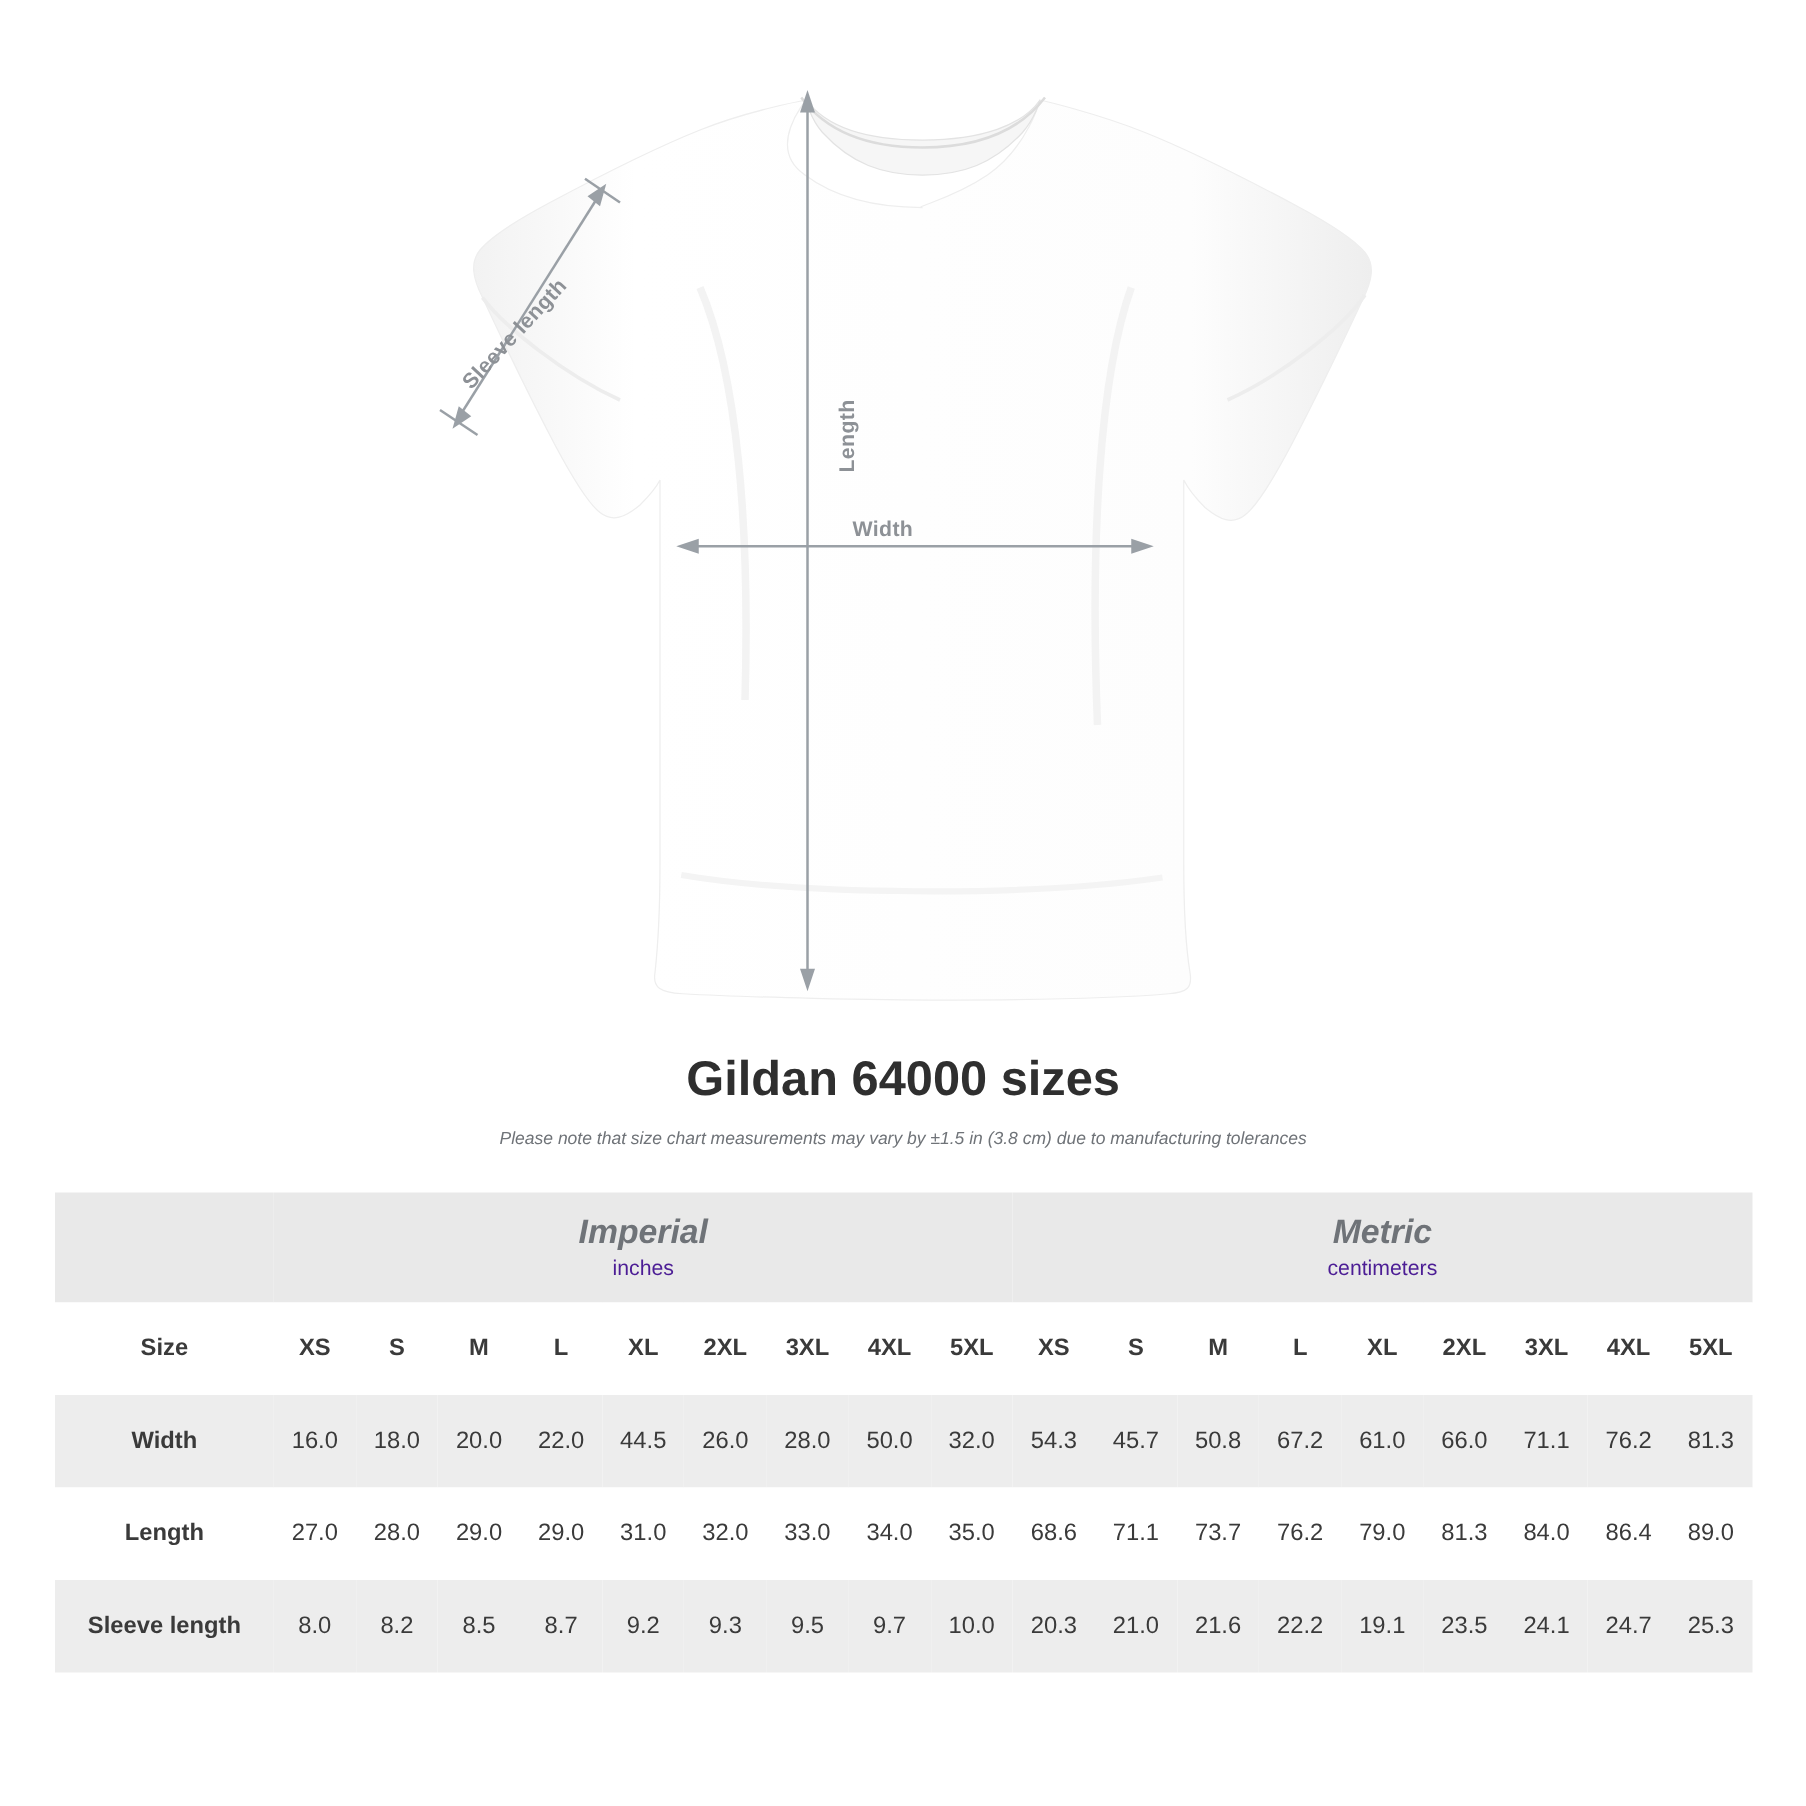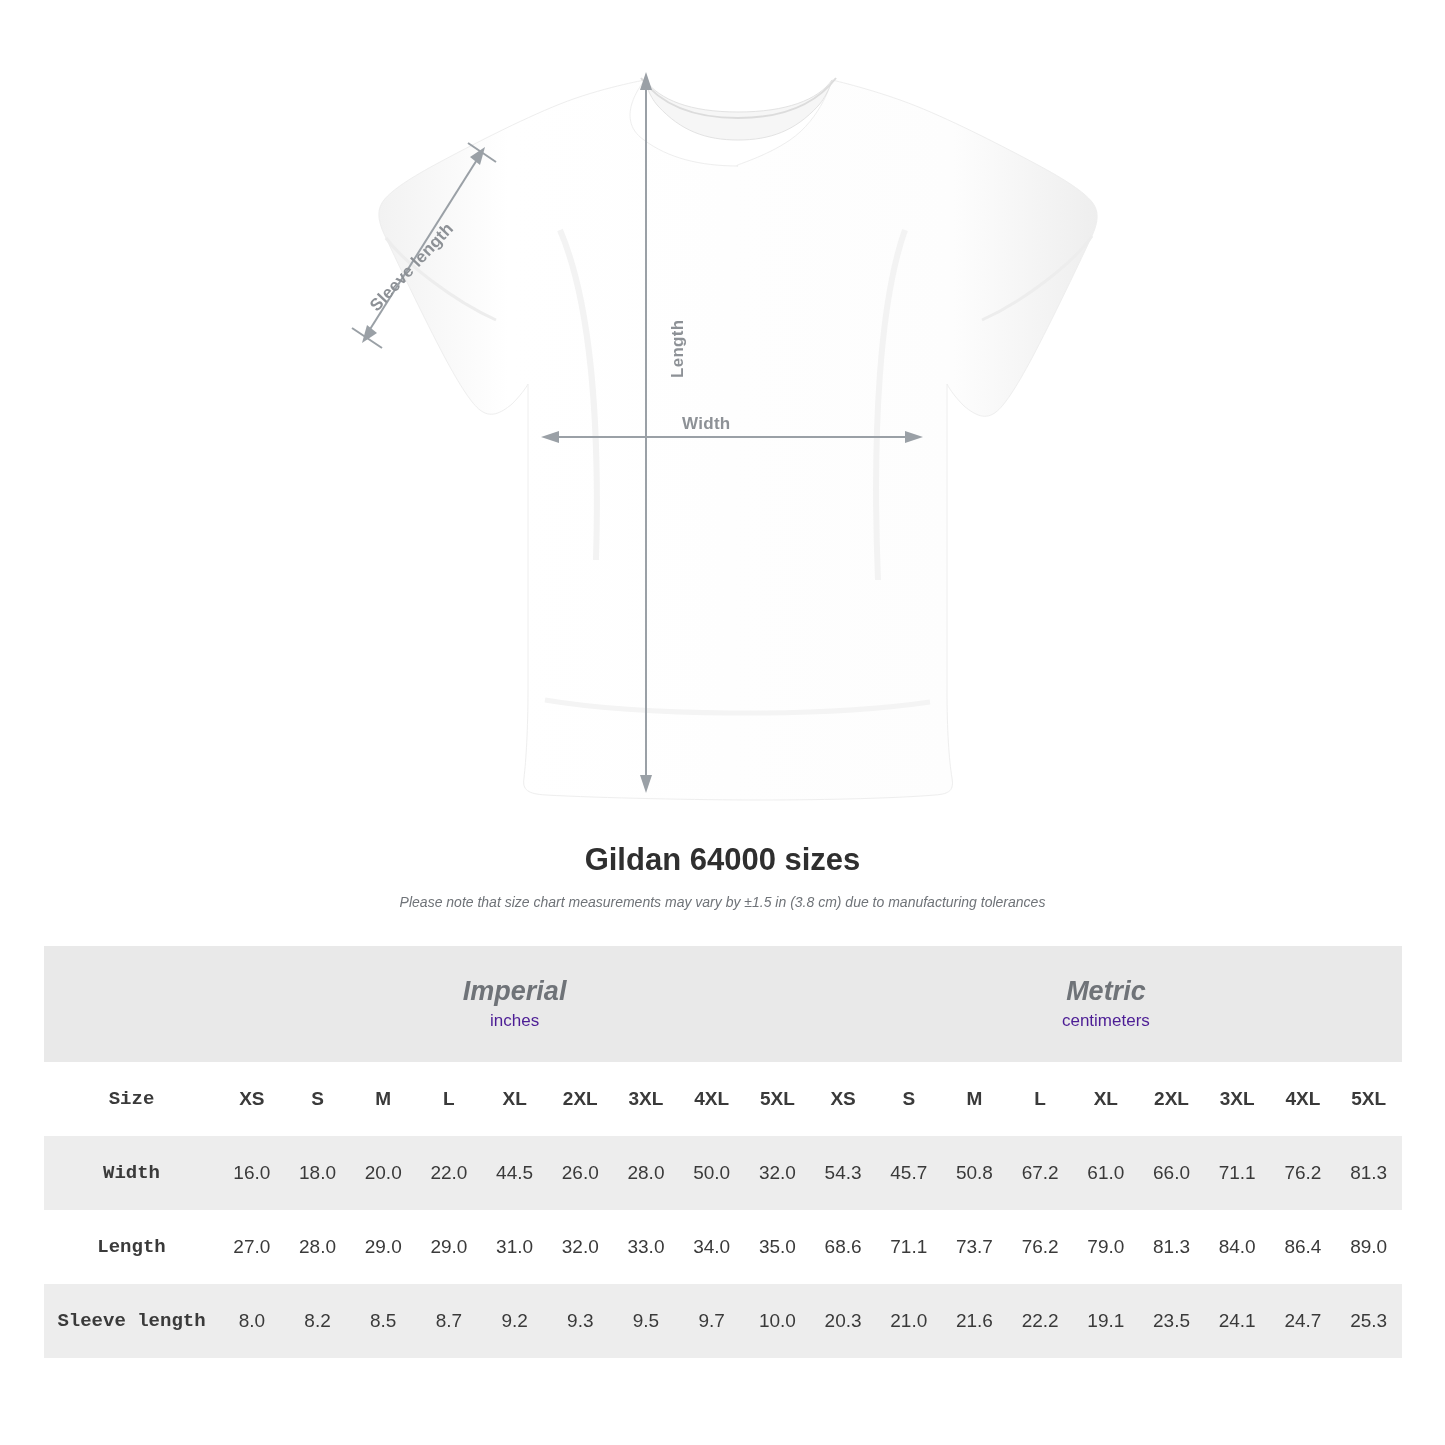--- a/index.html
+++ b/index.html
@@ -50,21 +50,21 @@
     transform: rotate(-47deg);
     transform-origin: left top;
   }
 
   
   .title-block {
     text-align: center;
     margin-top: 12px;
   }
   .chart-title {
-    font-size: 31px;
+    font-size: 39px;
     font-weight: bold;
     color: #2f2f2f;
     margin: 0 0 16px 0;
   }
   .chart-note {
     font-size: 14px;
     font-style: italic;
     color: #6f7378;
     margin: 0;
   }
@@ -81,21 +81,21 @@
   table.size-table td, table.size-table th {
     text-align: center;
     font-size: 19px;
     color: #3a3a3a;
     padding: 0;
     height: 74px;
     vertical-align: middle;
   }
   .unit-head {
     background: #e9e9e9;
-    height: 116px;
+    height: 88px;
   }
   .unit-head .sys-name {
     font-size: 27px;
     font-style: italic;
     font-weight: bold;
     color: #6f7378;
     line-height: 1.25;
   }
   .unit-head .sys-unit {
     font-size: 17px;
@@ -114,21 +114,20 @@
     background: #ededed;
   }
   .row-plain {
     background: #ffffff;
   }
   .rowlabel {
     font-weight: bold;
     font-size: 20px;
     color: #3a3a3a;
     width: 175px;
-    font-family: Liberation Mono, monospace;
   }
   td.datacell {
     width: 65.8px;
   }
   .size-col {
     font-weight: bold;
     font-size: 20px;
   }
 </style>
 </head>

